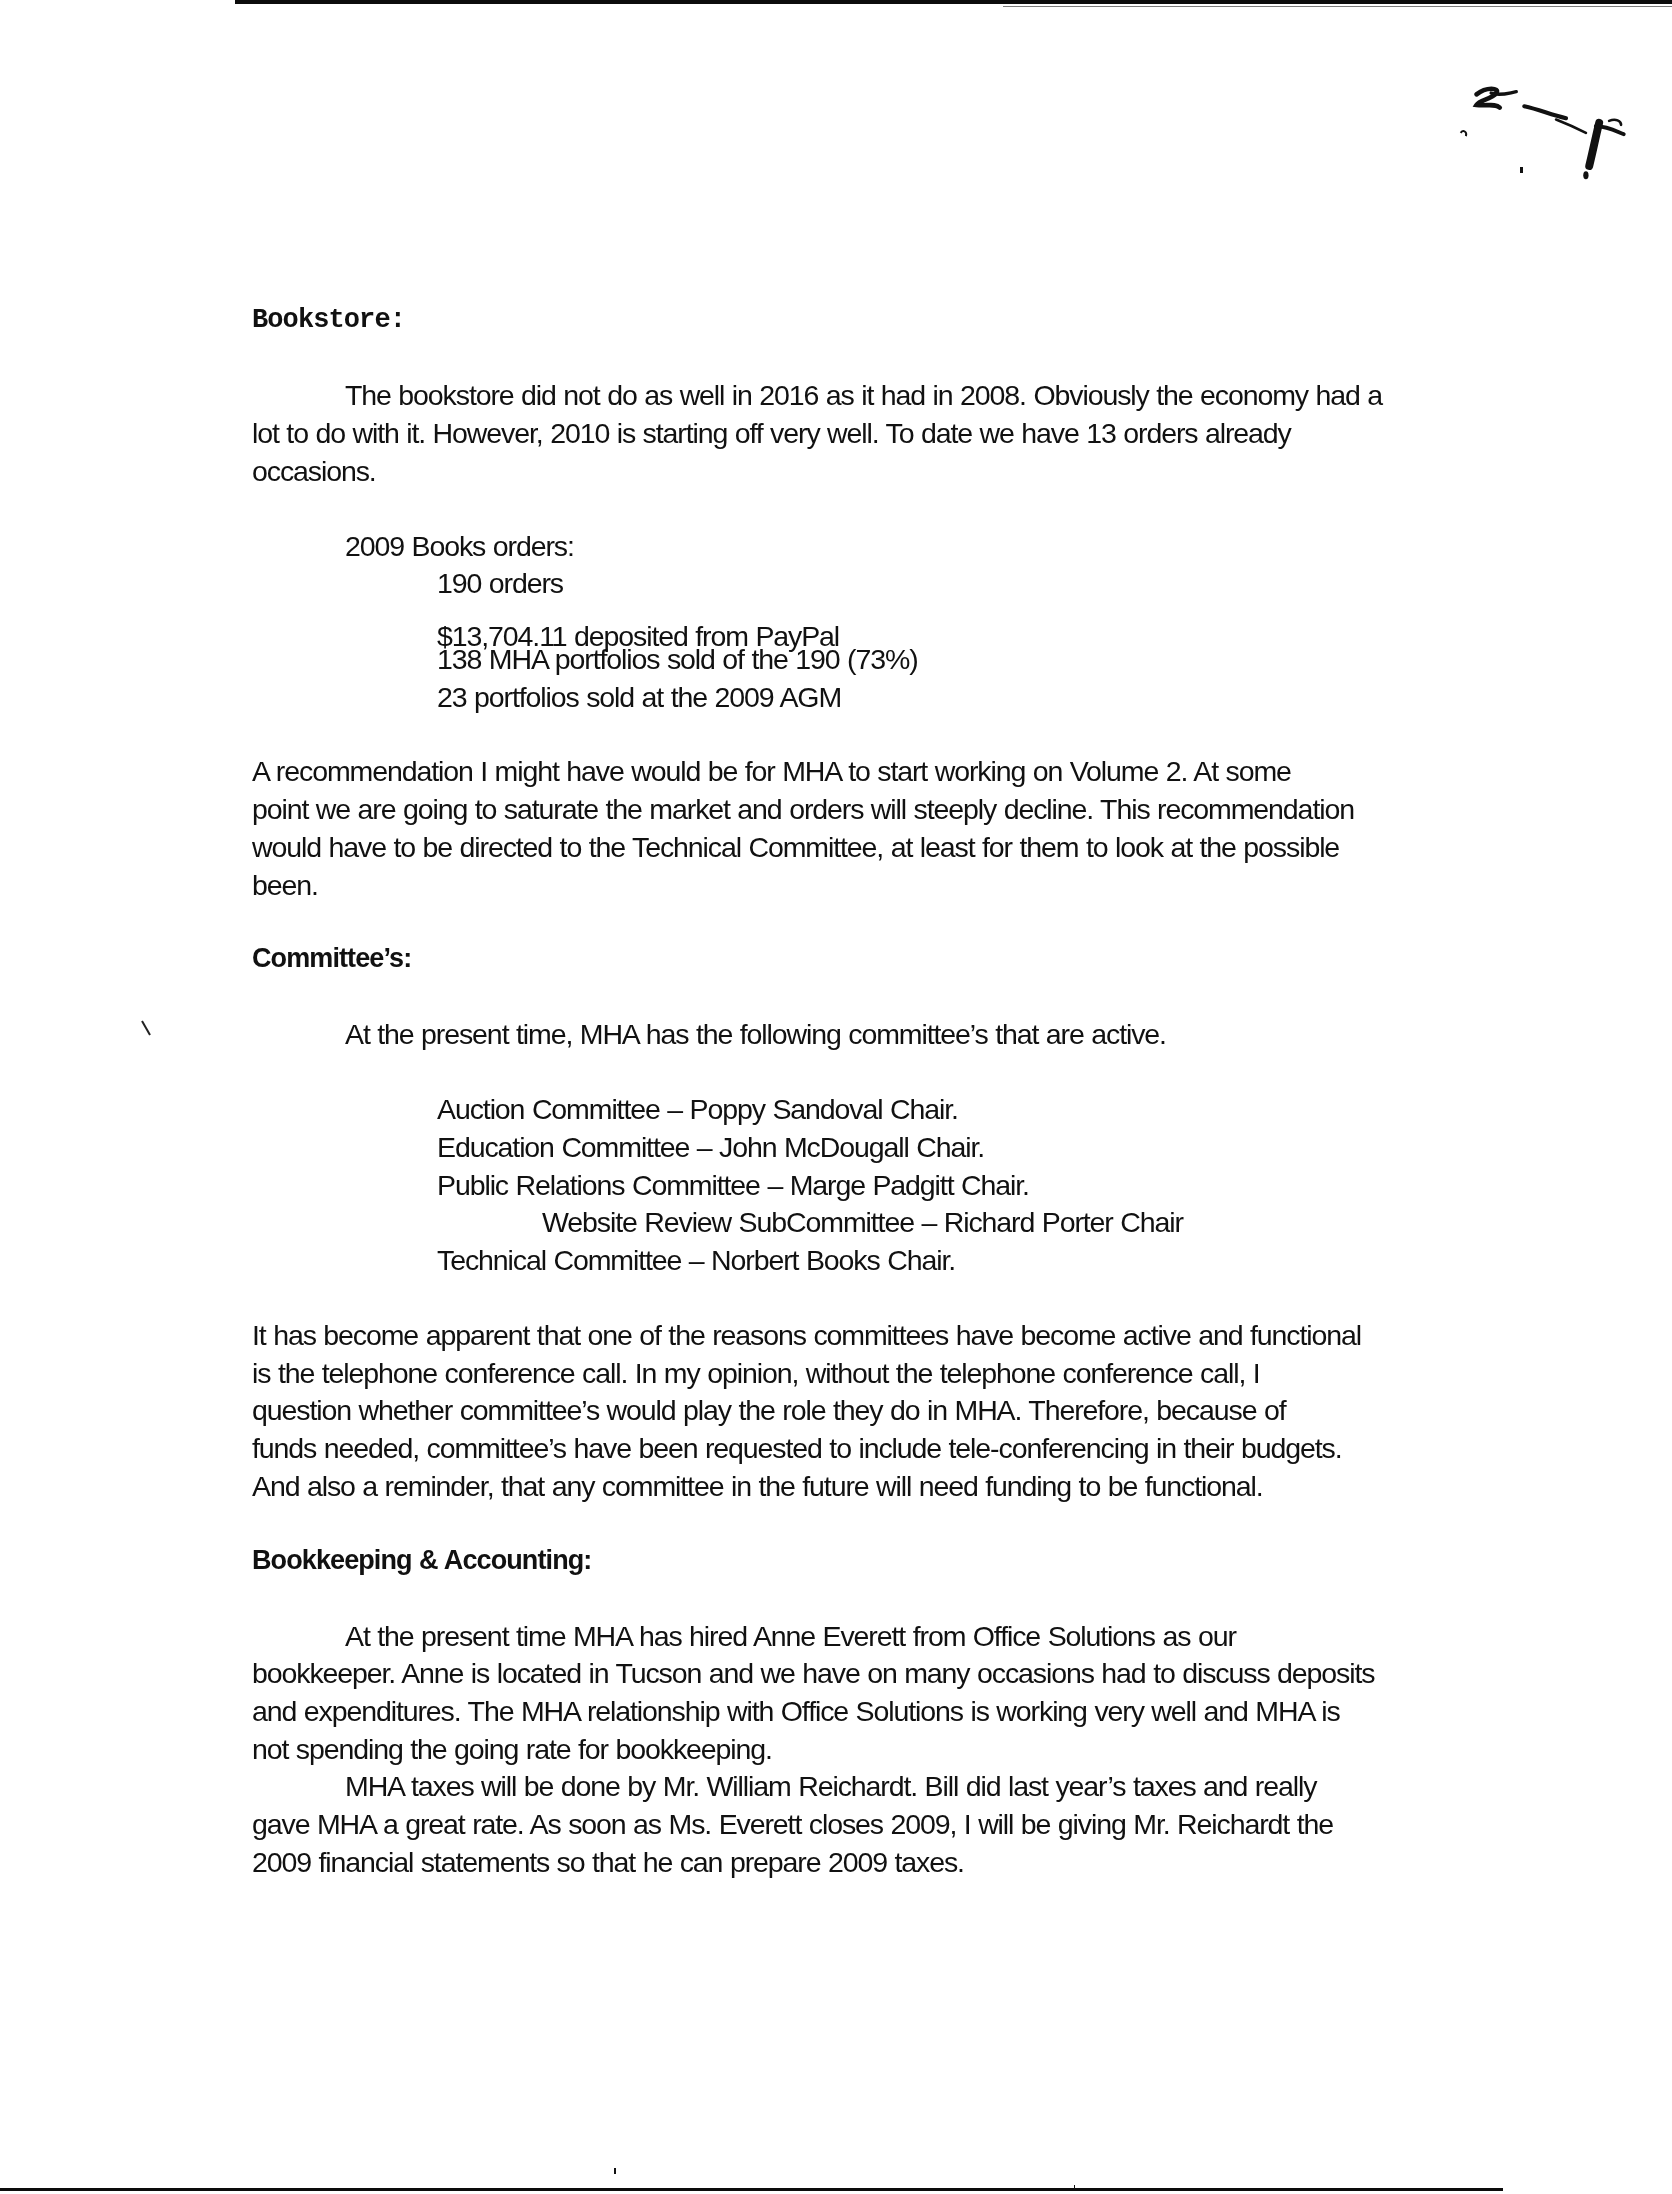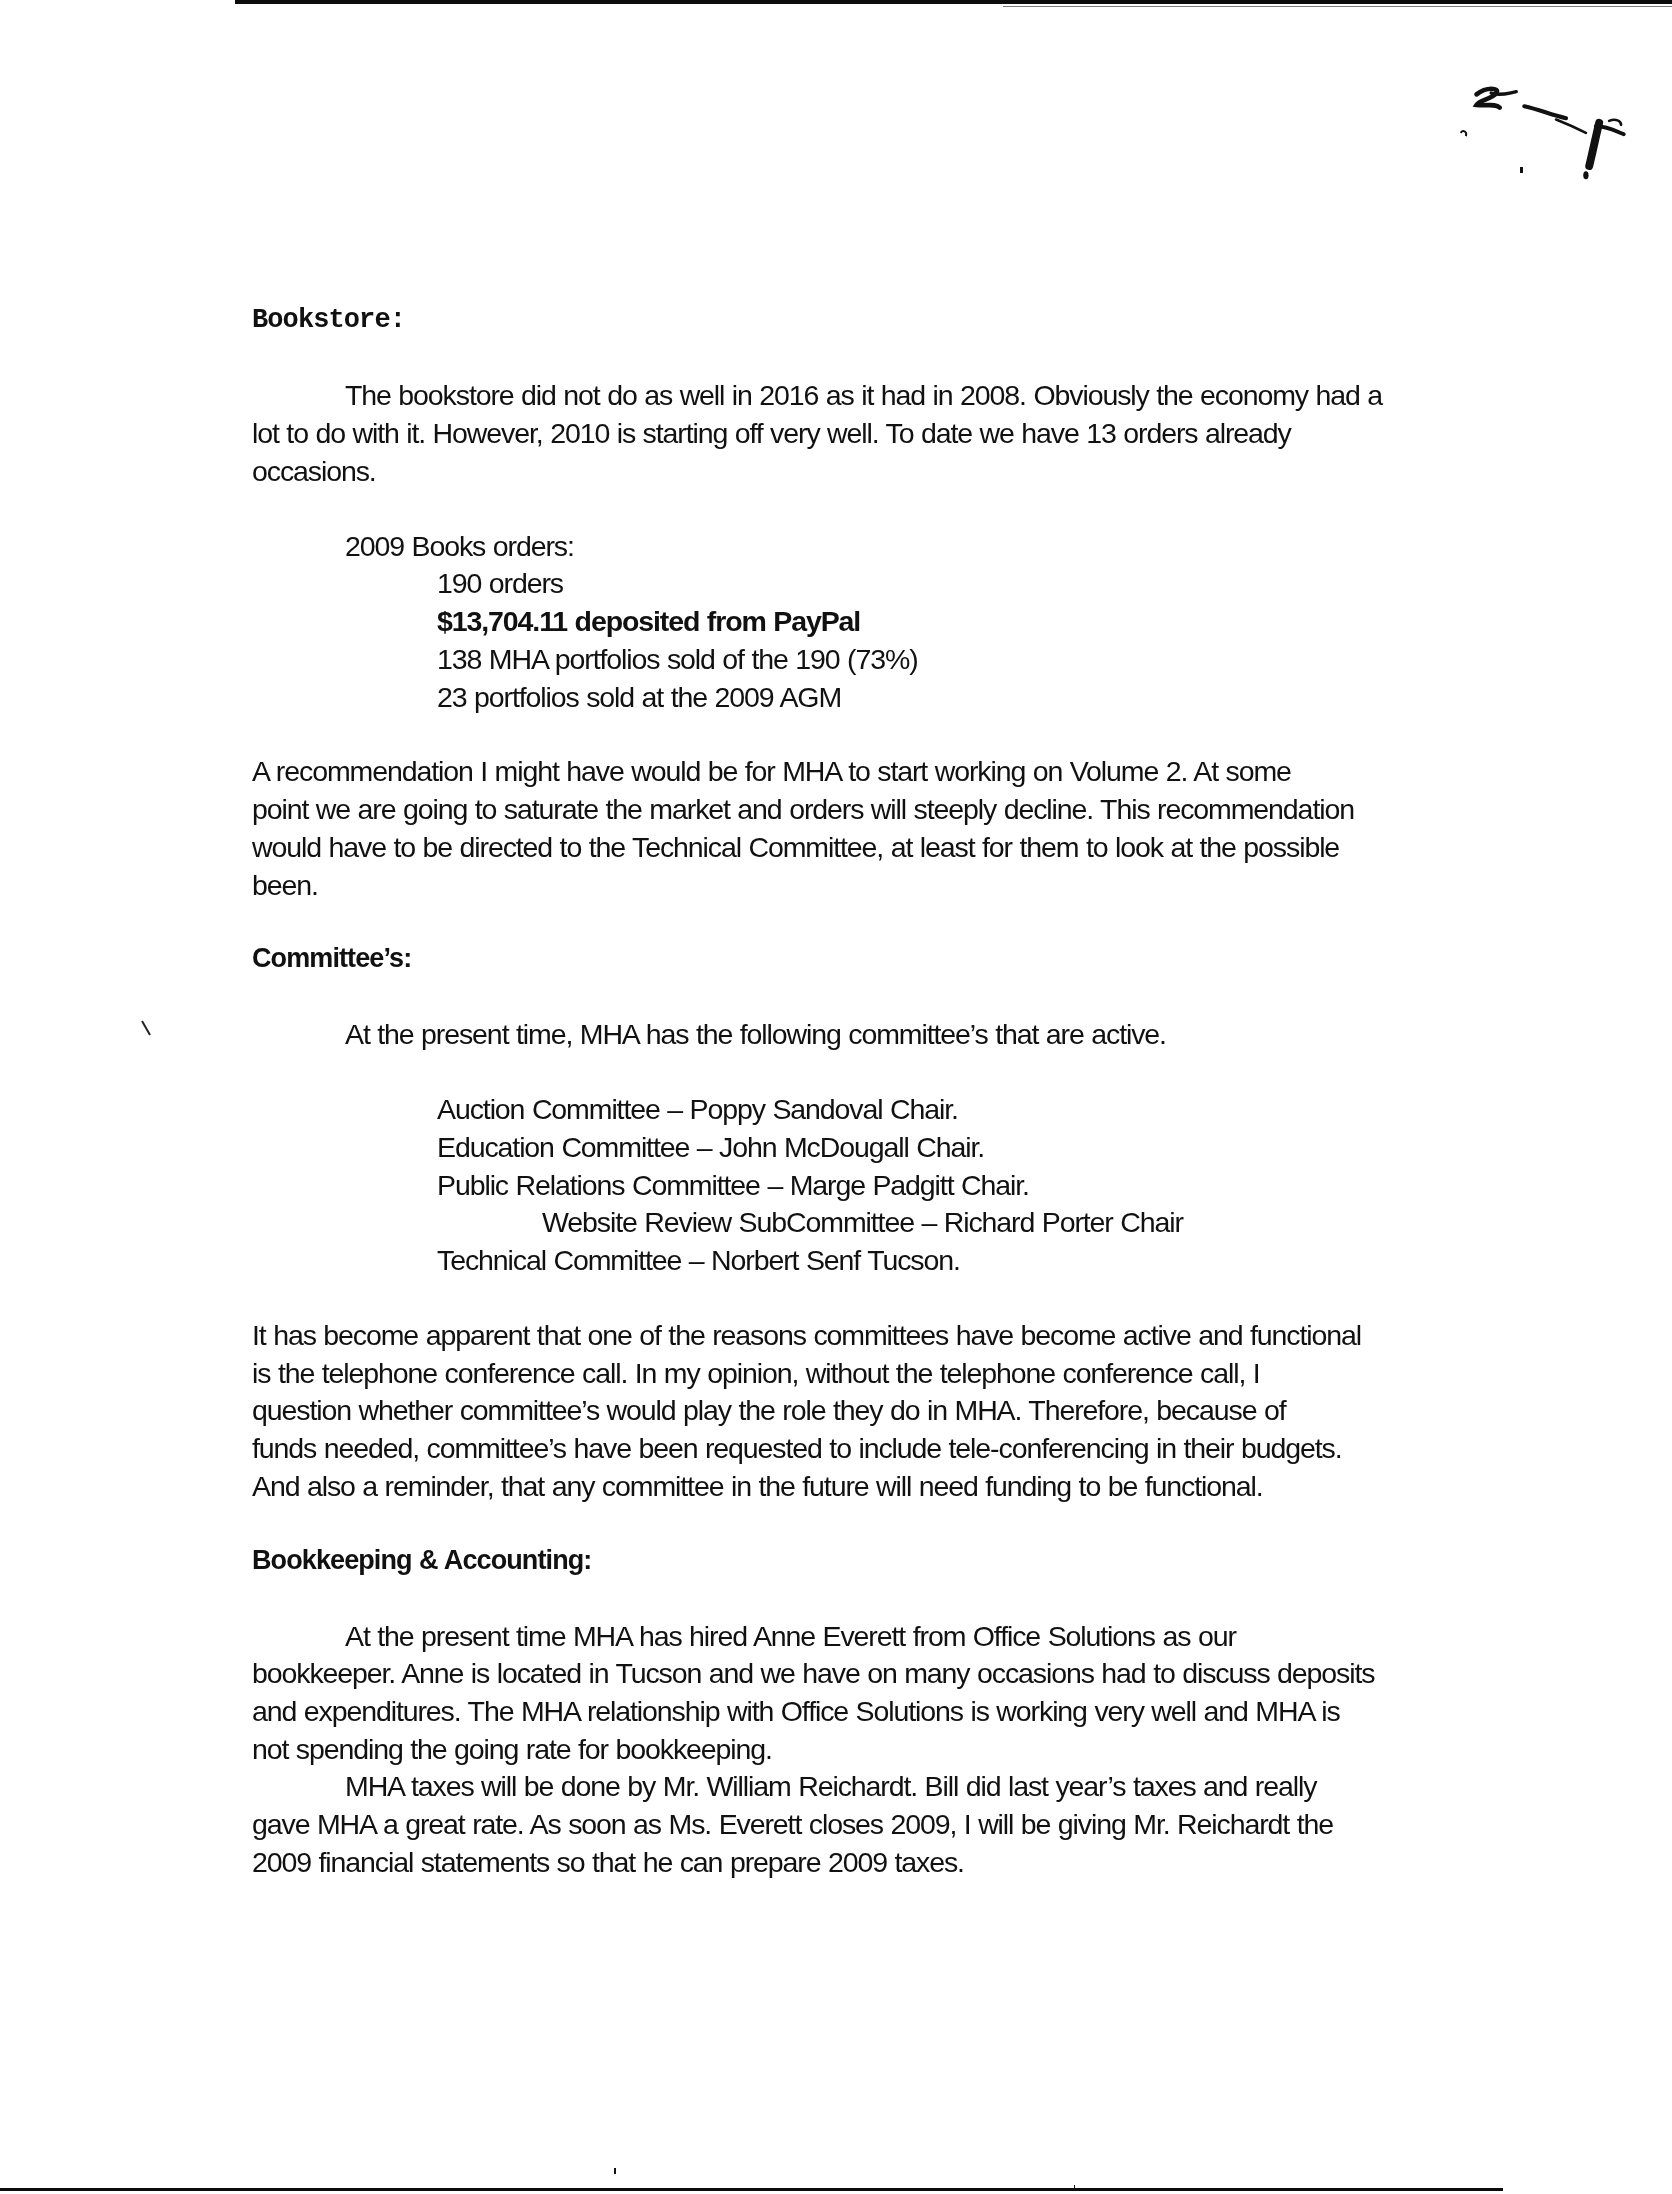--- a/index.html
+++ b/index.html
@@ -112,40 +112,40 @@
 
   <section>
     <div class="line heading" style="top:307px;font-family:Liberation Mono, monospace;">Bookstore:</div>
 
     <div class="line indent-1" style="top:381px;">The bookstore did not do as well in 2016 as it had in 2008. Obviously the economy had a</div>
     <div class="line" style="top:419px;">lot to do with it.  However, 2010 is starting off very well. To date we have 13 orders already</div>
     <div class="line" style="top:457px;">occasions.</div>
 
     <div class="line indent-1" style="top:532px;">2009 Books orders:</div>
     <div class="line indent-2" style="top:569px;">190 orders</div>
-    <div class="line indent-2" style="top:607px;font-weight:bold;">$13,704.11 deposited from PayPal</div>
+    <div class="line indent-2" style="top:622px;">$13,704.11 deposited from PayPal</div>
     <div class="line indent-2" style="top:645px;">138 MHA portfolios sold of the 190 (73%)</div>
     <div class="line indent-2" style="top:683px;">23 portfolios sold at the 2009 AGM</div>
 
     <div class="line" style="top:757px;">A recommendation I might have would be for MHA to start working on Volume 2. At some</div>
     <div class="line" style="top:795px;">point we are going to saturate the market and orders will steeply decline. This recommendation</div>
     <div class="line" style="top:833px;">would have to be directed to the Technical Committee, at least for them to look at the possible</div>
     <div class="line" style="top:871px;">been.</div>
   </section>
 
   <section>
     <div class="line heading" style="top:945px;">Committee’s:</div>
 
     <div class="line indent-1" style="top:1020px;">At the present time, MHA has the following committee’s that are active.</div>
 
     <div class="line indent-2" style="top:1095px;">Auction Committee – Poppy Sandoval Chair.</div>
     <div class="line indent-2" style="top:1133px;">Education Committee – John McDougall Chair.</div>
     <div class="line indent-2" style="top:1171px;">Public Relations Committee – Marge Padgitt Chair.</div>
     <div class="line indent-3" style="top:1208px;">Website Review SubCommittee – Richard Porter Chair</div>
-    <div class="line indent-2" style="top:1246px;">Technical Committee – Norbert Senf Tucson.</div>
+    <div class="line indent-2" style="top:1246px;">Technical Committee – Norbert Books Chair.</div>
 
     <div class="line" style="top:1321px;">It has become apparent that one of the reasons committees have become active and functional</div>
     <div class="line" style="top:1359px;">is the telephone conference call. In my opinion, without the telephone conference call, I</div>
     <div class="line" style="top:1396px;">question whether committee’s would play the role they do in MHA. Therefore, because of</div>
     <div class="line" style="top:1434px;">funds needed, committee’s have been requested to include tele-conferencing in their budgets.</div>
     <div class="line" style="top:1472px;">And also a reminder, that any committee in the future will need funding to be functional.</div>
   </section>
 
   <section>
     <div class="line heading" style="top:1547px;">Bookkeeping &amp; Accounting:</div>

